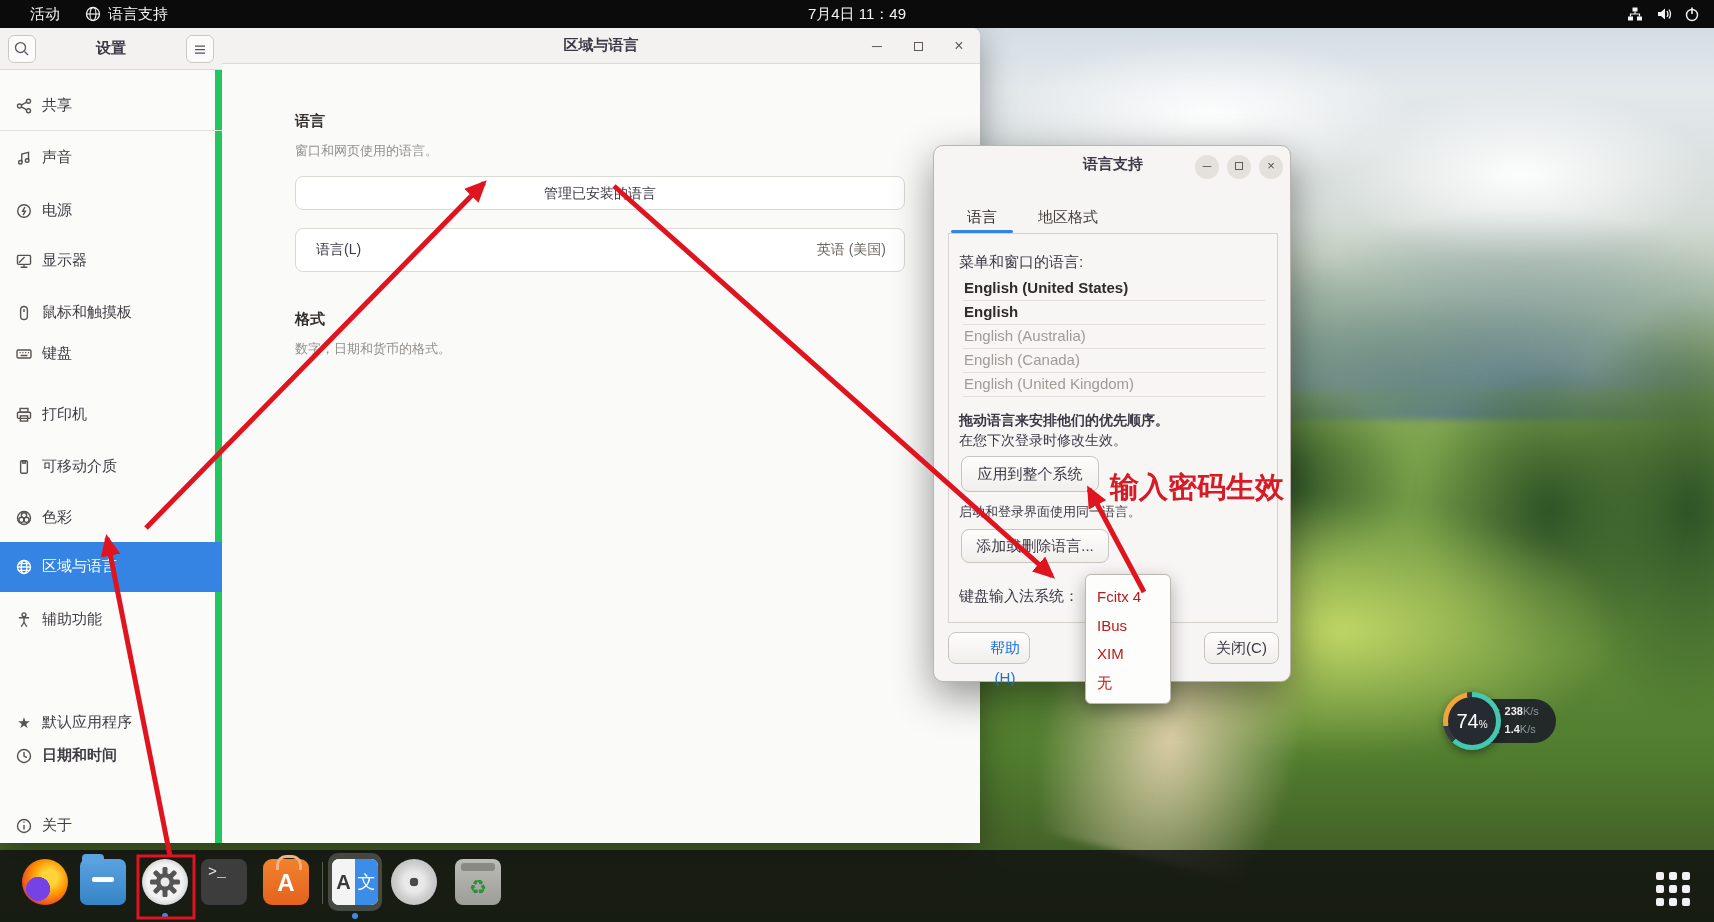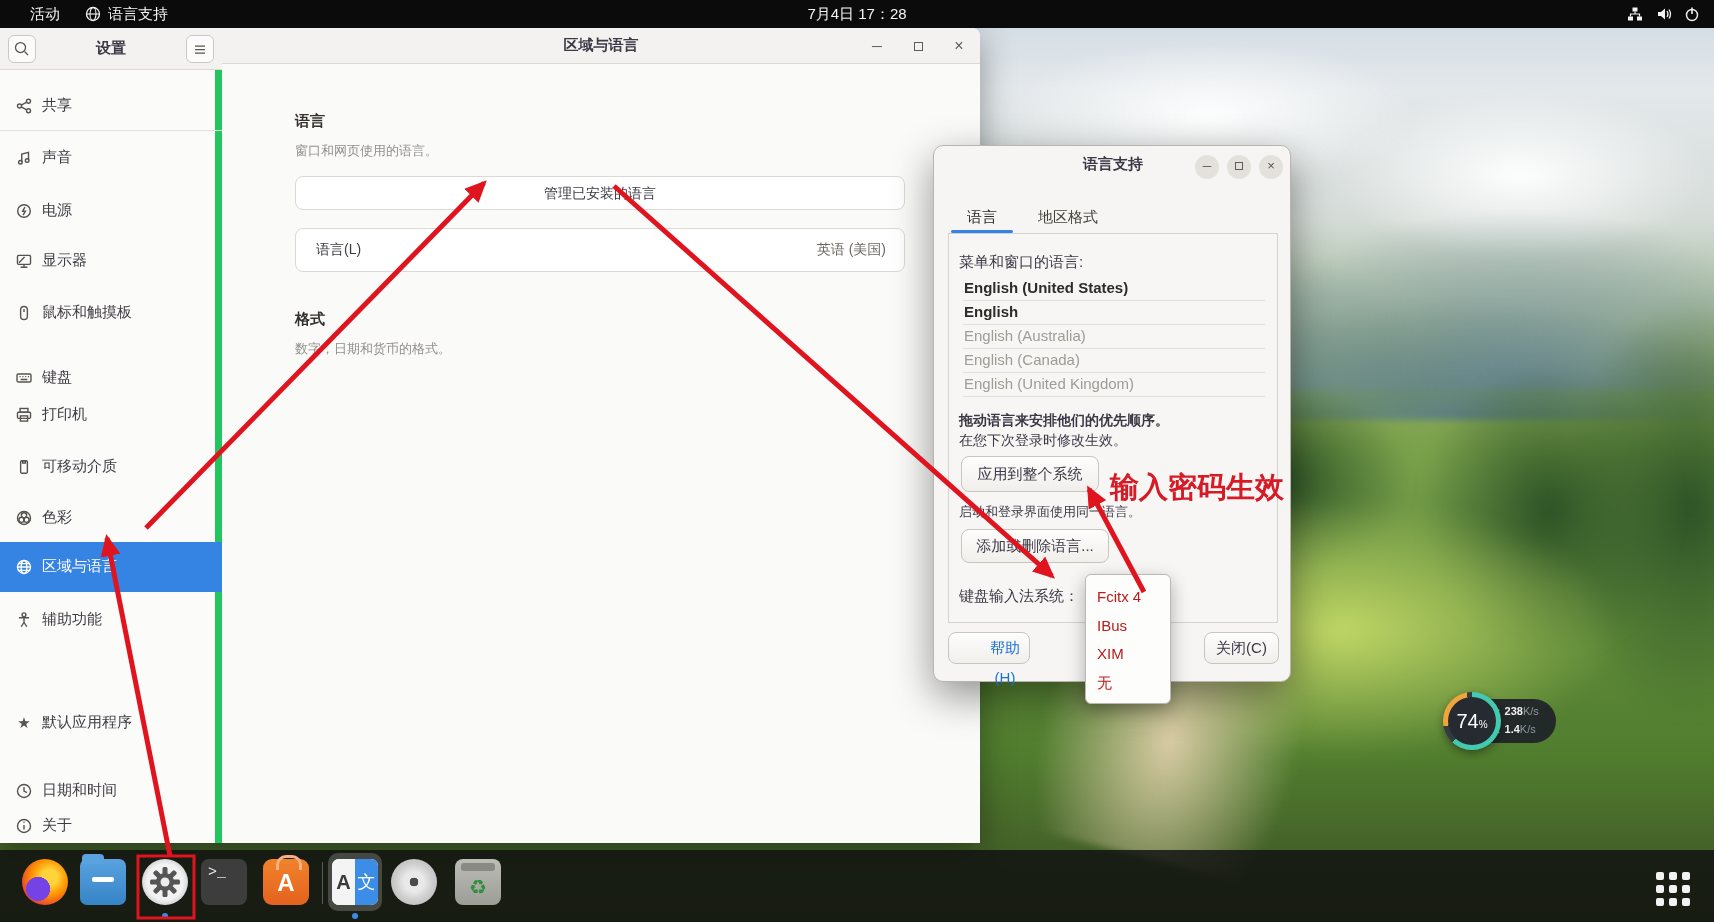--- a/index.html
+++ b/index.html
@@ -120,21 +120,21 @@
 </div>
 
 <div id="topbar">
   <div class="item" style="left:30px;">活动</div>
   <svg class="tb-ico" style="left:84px;" viewBox="0 0 18 18">
     <circle cx="9" cy="9" r="6.5" fill="none" stroke="#f4f4f4" stroke-width="1.3"></circle>
     <ellipse cx="9" cy="9" rx="3" ry="6.5" fill="none" stroke="#f4f4f4" stroke-width="1.1"></ellipse>
     <line x1="2.5" y1="9" x2="15.5" y2="9" stroke="#f4f4f4" stroke-width="1.1"></line>
   </svg>
   <div class="item" style="left:108px;">语言支持</div>
-  <div class="item" style="left:0;width:1714px;text-align:center;">7月4日 17：28</div>
+  <div class="item" style="left:0;width:1714px;text-align:center;">7月4日 11：49</div>
   <svg class="tb-ico" style="left:1626px;" viewBox="0 0 18 18">
     <rect x="6.5" y="2.5" width="5" height="4" fill="#f4f4f4"></rect>
       <rect x="2" y="11.5" width="5" height="4" fill="#f4f4f4"></rect>
       <rect x="11" y="11.5" width="5" height="4" fill="#f4f4f4"></rect>
     <path d="M9 6.5 V9 M4.5 11.5 V9 H13.5 V11.5" stroke="#f4f4f4" stroke-width="1.2" fill="none"></path>
   </svg>
   <svg class="tb-ico" style="left:1655px;" viewBox="0 0 18 18">
     <polygon points="3,7 6,7 10,3.5 10,14.5 6,11 3,11" fill="#f4f4f4"></polygon>
     <path d="M12 6 q2 3 0 6 M14 4.5 q3 4.5 0 9" stroke="#f4f4f4" stroke-width="1.3" fill="none"></path>
   </svg>
@@ -194,21 +194,21 @@
         </svg>
       <span class="lbl">显示器</span>
     </div>
     <div class="side-row" style="top:263px;padding-left:28px;">
       <svg viewBox="0 0 16 16">
           <rect x="5" y="2.2" width="6" height="11.6" rx="3" class="ic"></rect>
           <line x1="8" y1="4.5" x2="8" y2="7" class="ic"></line>
         </svg>
       <span class="lbl">鼠标和触摸板</span>
     </div>
-    <div class="side-row" style="top:328px;">
+    <div class="side-row" style="top:304px;">
       <svg viewBox="0 0 16 16">
           <rect x="1.8" y="4.5" width="12.4" height="7" rx="1" class="ic"></rect>
           <path d="M4 6.8 H5 M6.5 6.8 H7.5 M9 6.8 H10 M11.5 6.8 H12.5 M5 9.3 H11" class="ic"></path>
         </svg>
       <span class="lbl">键盘</span>
     </div>
     <div class="side-row" style="top:365px;">
       <svg viewBox="0 0 16 16">
           <rect x="4.5" y="2.2" width="7" height="3.3" class="ic"></rect>
           <rect x="2.2" y="5.5" width="11.6" height="5.5" rx="1" class="ic"></rect>
@@ -244,21 +244,21 @@
       <svg viewBox="0 0 16 16">
           <circle cx="8" cy="3.4" r="1.7" class="ic"></circle>
           <path d="M3.5 6 H12.5 M8 6 V10 M8 10 L5.5 14 M8 10 L10.5 14" class="ic"></path>
         </svg>
       <span class="lbl">辅助功能</span>
     </div>
     <div class="side-row" style="top:673px;">
       <span class="txtico">★</span>
       <span class="lbl">默认应用程序</span>
     </div>
-    <div class="side-row" style="top:741px;">
+    <div class="side-row" style="top:706px;font-weight:bold;">
       <svg viewBox="0 0 16 16">
           <circle cx="8" cy="8" r="5.8" class="ic"></circle>
           <path d="M8 4.5 V8 L10.6 9.4" class="ic"></path>
         </svg>
       <span class="lbl">日期和时间</span>
     </div>
     <div class="side-row" style="top:776px;">
       <svg viewBox="0 0 16 16">
           <circle cx="8" cy="8" r="5.8" class="ic"></circle>
           <line x1="8" y1="7" x2="8" y2="11.2" class="ic"></line>

